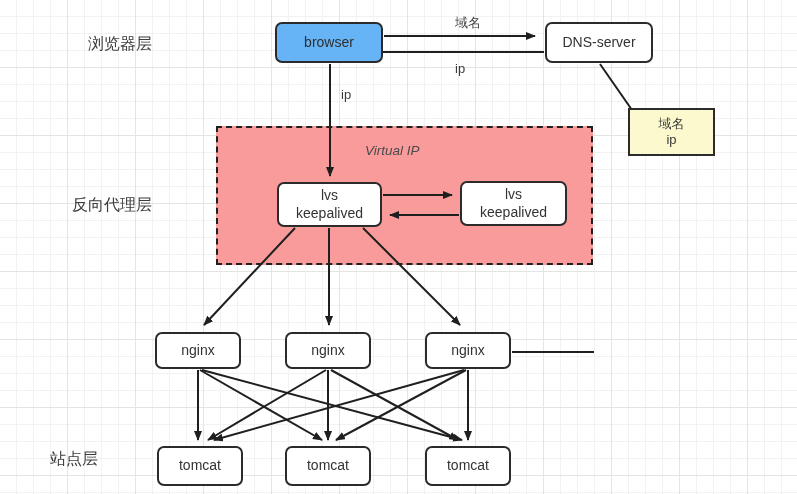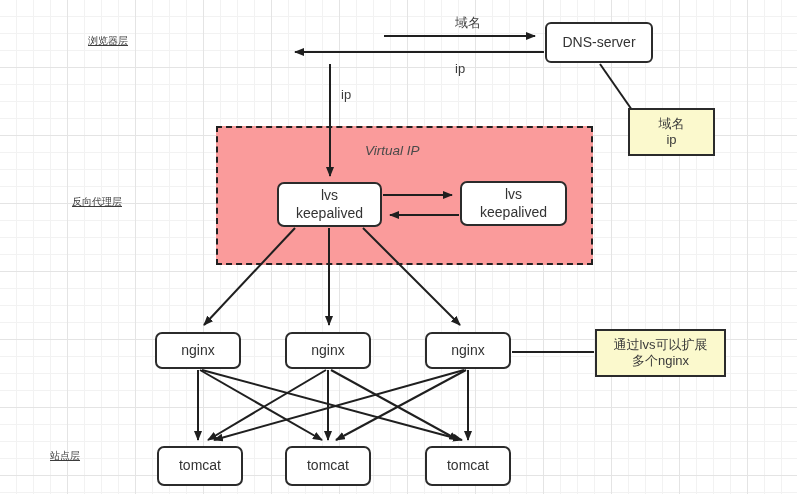--- a/index.html
+++ b/index.html
@@ -68,24 +68,23 @@
     border: 2px dashed #1f1f1f;
   }
   .vip-label {
     position: absolute;
     font-size: 13.5px;
     color: #4a4a4a;
     white-space: nowrap;
   }
   .layer-label {
     position: absolute;
-    font-size: 10px;
+    font-size: 16px;
     color: #3c3c3c;
     white-space: nowrap;
-    text-decoration: underline;
   }
   .edge-label {
     position: absolute;
     font-size: 13px;
     color: #3c3c3c;
     white-space: nowrap;
   }
 </style>
 </head>
 <body>
@@ -133,44 +132,44 @@
   </svg>
 
   <div class="layer-label" id="layer-0" style="left: 88px; top: 34px;">浏览器层</div>
   <div class="layer-label" id="layer-1" style="left: 72px; top: 195px;">反向代理层</div>
   <div class="layer-label" id="layer-2" style="left: 30px; top: 449px; margin-left: 20px;">站点层</div>
 
   <div class="edge-label" id="elabel-0" style="left: 455px; top: 14px;">域名</div>
   <div class="edge-label" id="elabel-1" style="left: 455px; top: 61px;">ip</div>
   <div class="edge-label" id="elabel-2" style="left: 341px; top: 87px;">ip</div>
 
-  <div class="node" id="node-dns-server" style="left: 545px; top: 22px; width: 108px; height: 41px; background: rgb(255, 255, 255); border-radius: 6px;">
+  <div class="node blue" id="node-browser" style="left: 275px; top: 22px; width: 108px; height: 41px; background: rgb(102, 179, 245);">
+      <span>browser</span>
+    </div>
+  <div class="node" id="node-dns-server" style="left: 545px; top: 22px; width: 108px; height: 41px; background: rgb(255, 255, 255);">
       <span>DNS-server</span>
     </div>
   <div class="node note" id="node-note-dns" style="left: 628px; top: 108px; width: 87px; height: 48px; background: rgb(251, 249, 205);">
       <span>域名<br>ip</span>
     </div>
   <div class="node" id="node-lvs-master" style="left: 277px; top: 182px; width: 105px; height: 45px; background: rgb(255, 255, 255);">
       <span>lvs<br>keepalived</span>
     </div>
   <div class="node" id="node-lvs-backup" style="left: 460px; top: 181px; width: 107px; height: 45px; background: rgb(255, 255, 255);">
       <span>lvs<br>keepalived</span>
     </div>
   <div class="node" id="node-nginx-1" style="left: 155px; top: 332px; width: 86px; height: 37px; background: rgb(255, 255, 255);">
       <span>nginx</span>
     </div>
   <div class="node" id="node-nginx-2" style="left: 285px; top: 332px; width: 86px; height: 37px; background: rgb(255, 255, 255);">
       <span>nginx</span>
     </div>
   <div class="node" id="node-nginx-3" style="left: 425px; top: 332px; width: 86px; height: 37px; background: rgb(255, 255, 255);">
       <span>nginx</span>
     </div>
-  <div class="node note" id="node-note-nginx" style="left: 595px; top: 329px; width: 131px; height: 48px; background: rgb(251, 249, 205);">
-      <span>通过lvs可以扩展<br>多个nginx</span>
-    </div>
   <div class="node" id="node-tomcat-1" style="left: 157px; top: 446px; width: 86px; height: 40px; background: rgb(255, 255, 255);">
       <span>tomcat</span>
     </div>
   <div class="node" id="node-tomcat-2" style="left: 285px; top: 446px; width: 86px; height: 40px; background: rgb(255, 255, 255);">
       <span>tomcat</span>
     </div>
   <div class="node" id="node-tomcat-3" style="left: 425px; top: 446px; width: 86px; height: 40px; background: rgb(255, 255, 255);">
       <span>tomcat</span>
     </div>
 

